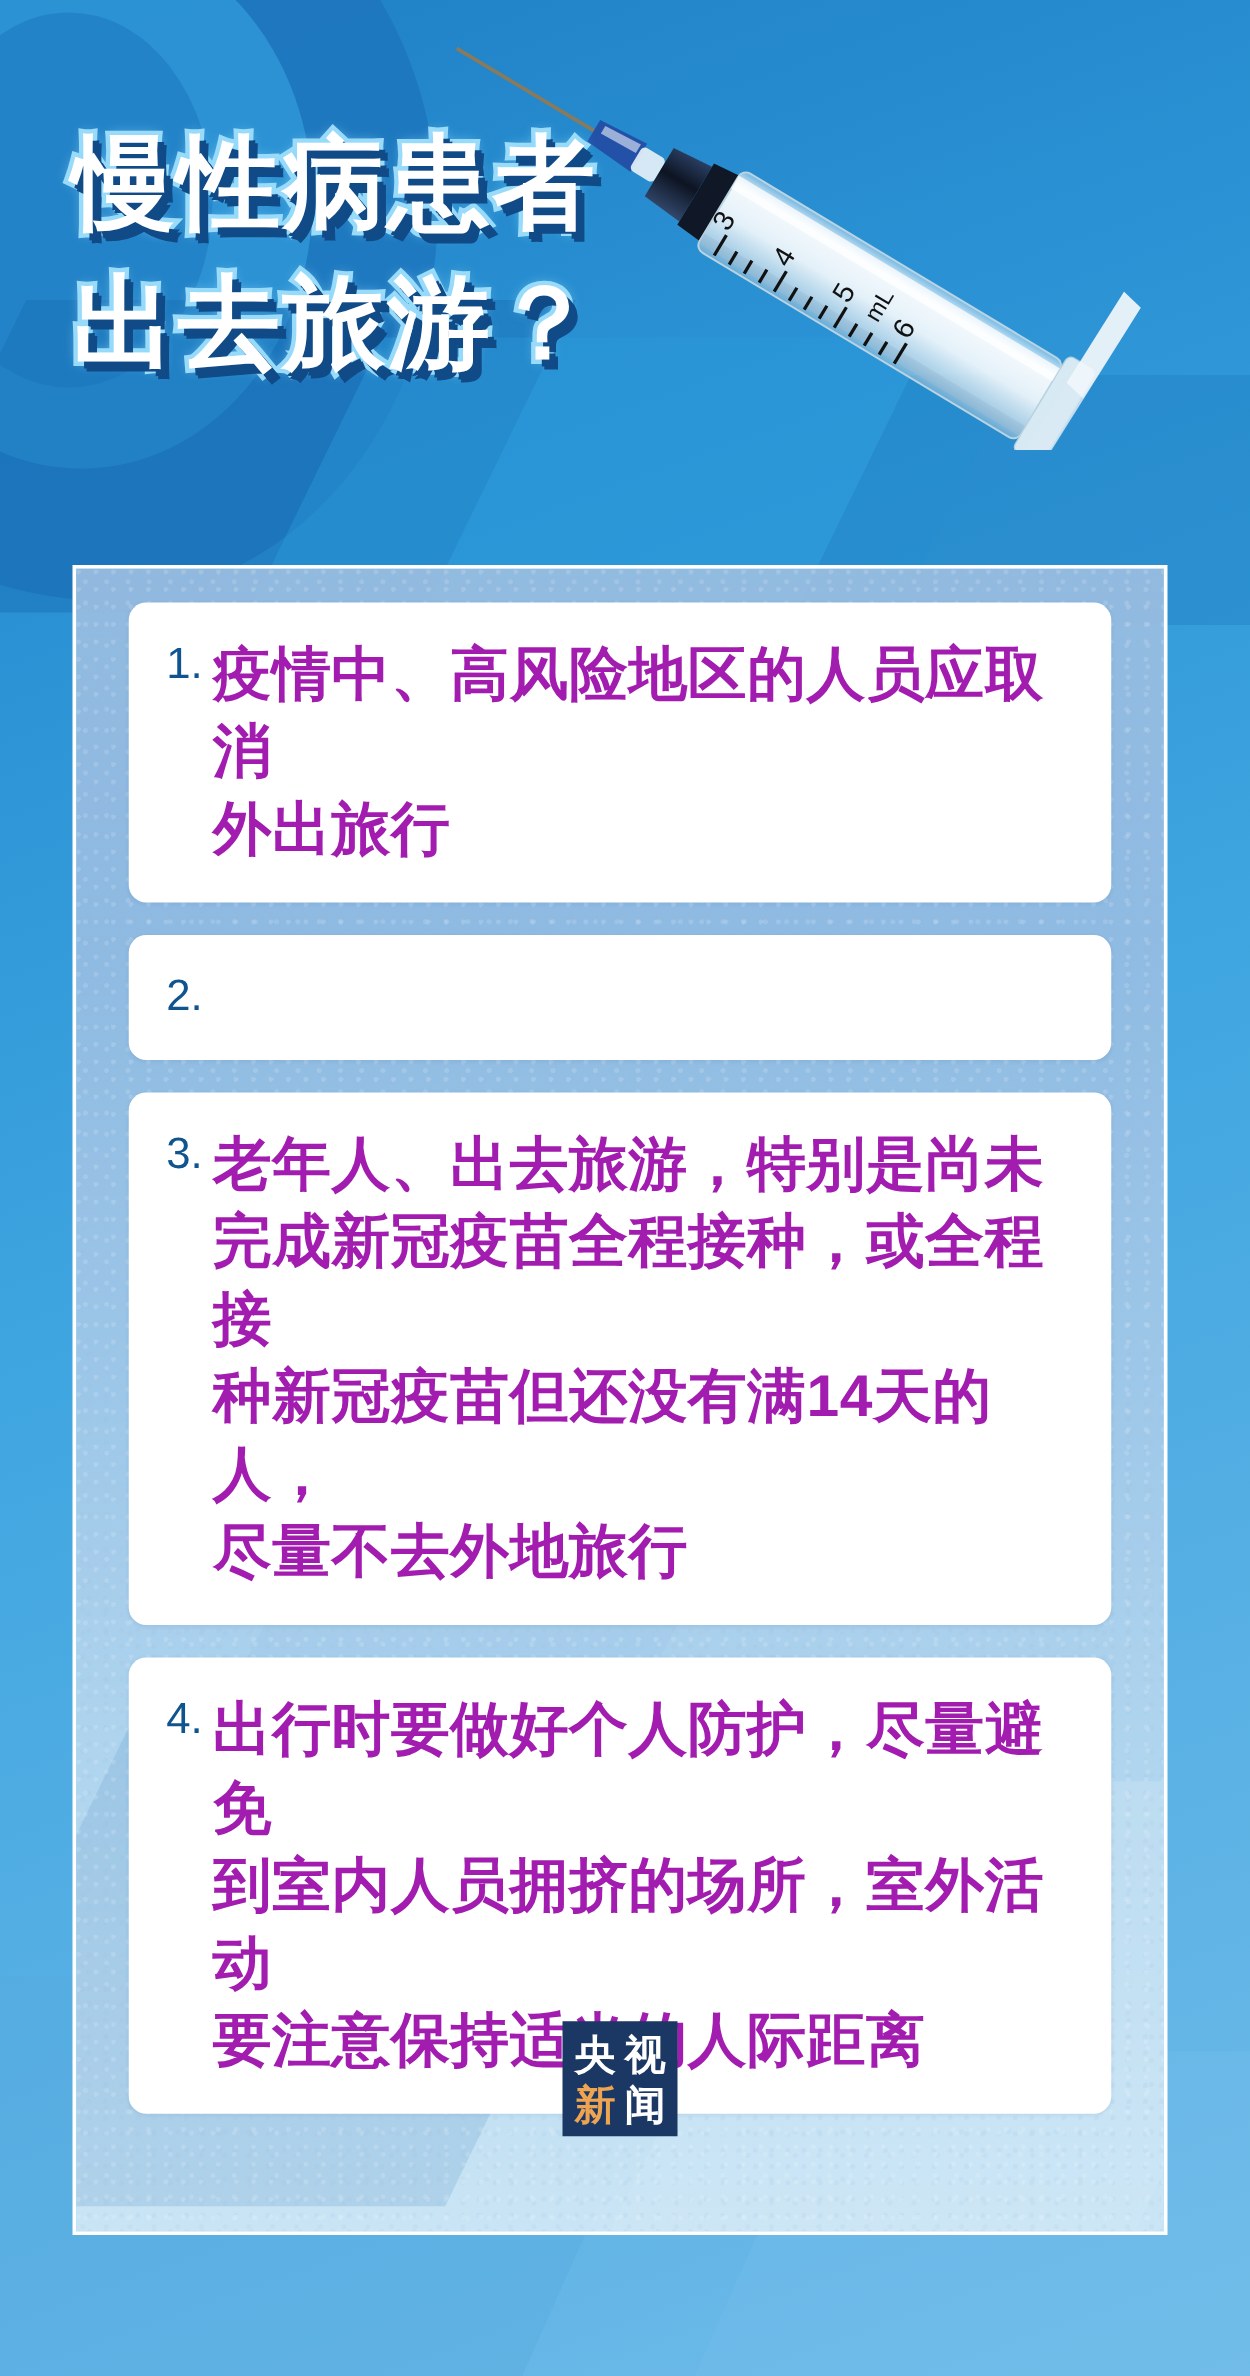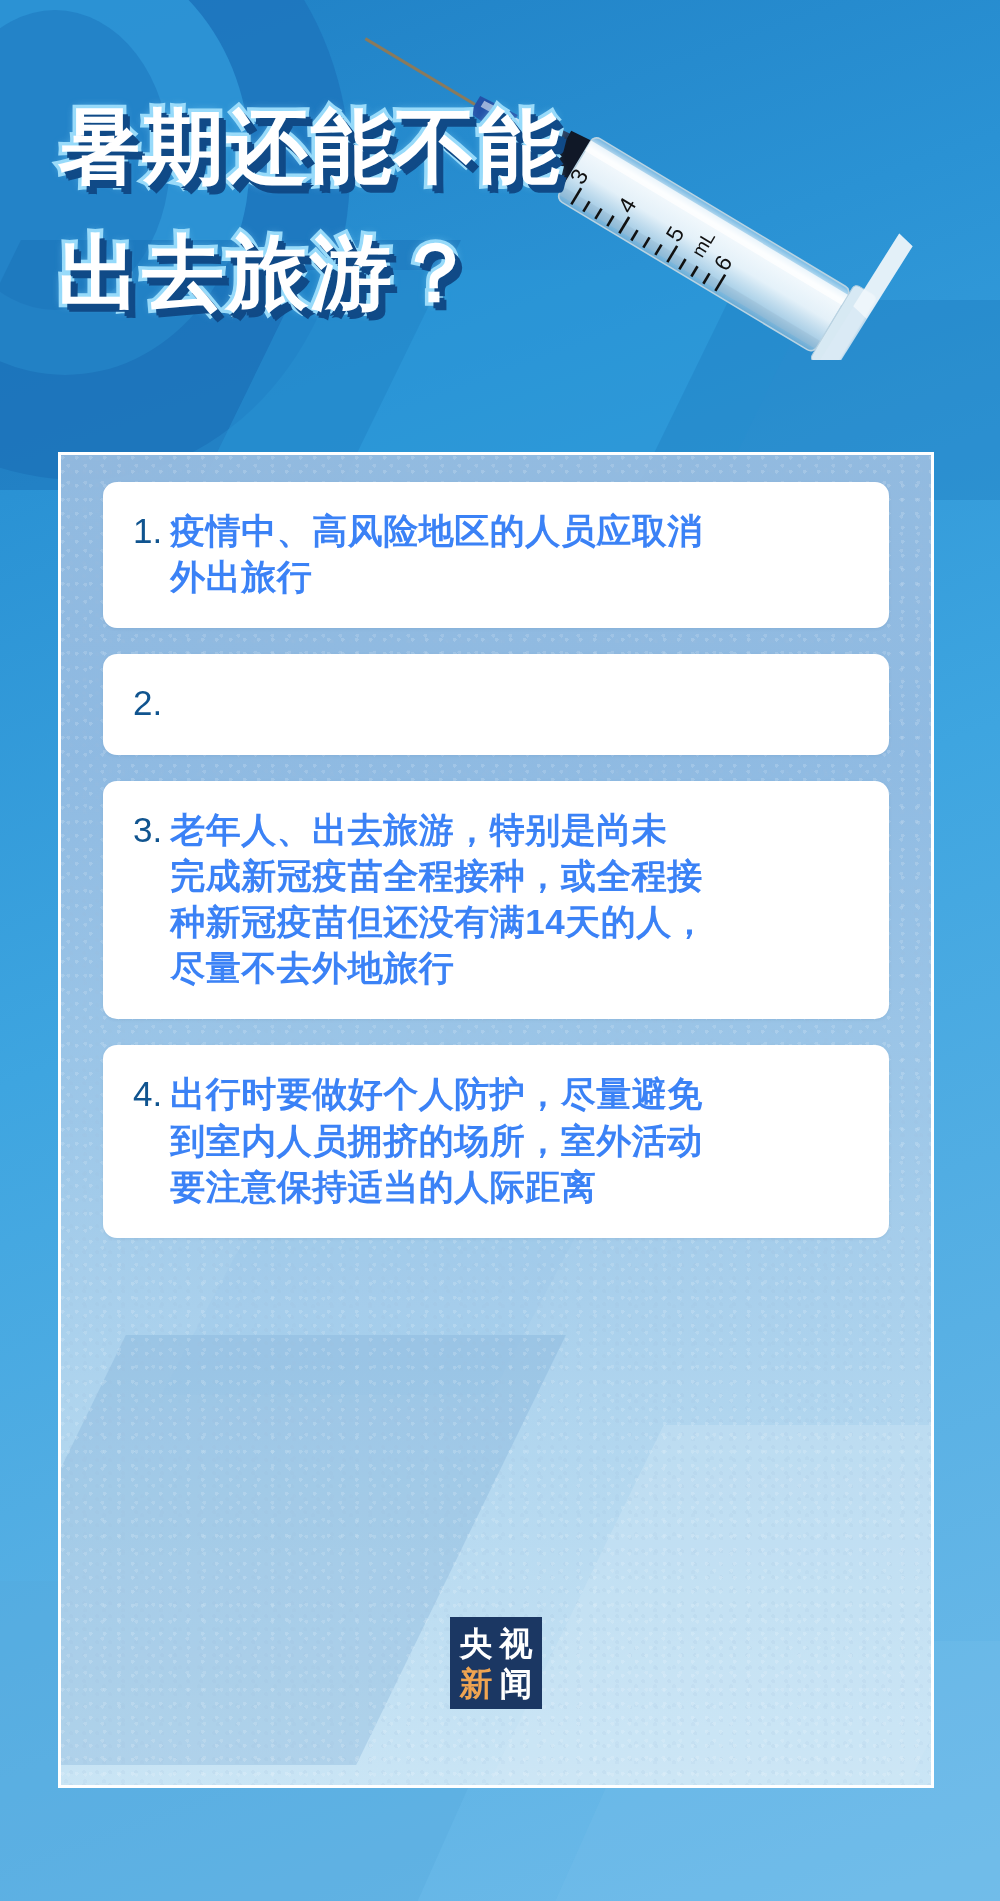--- a/index.html
+++ b/index.html
@@ -108,21 +108,21 @@
     letter-spacing: 2px;
     color: #ffffff;
     -webkit-text-stroke: 7px #9ddcfa;
     paint-order: stroke fill;
     text-shadow:
        5px 6px 0 #104a87,
        7px 8px 0 #104a87,
        0 0 10px rgba(140,215,250,.85);
     white-space: nowrap;
   }
-  .title-line.second { margin-top: 23px; }
+  .title-line.second { margin-top: 9px; }
 
   
   .syringe {
     position: absolute;
     left: 330px; top: 30px;
     width: 620px; height: 330px;
     z-index: 3;
   }
 
   
@@ -196,24 +196,24 @@
     font-size: 35px;
     line-height: 1.32;
     font-weight: normal;
     color: #10548f;
     margin-right: 8px;
     letter-spacing: 0px;
   }
 
   .card-text {
     flex: 1 1 auto;
-    font-size: 35px;
+    font-size: 47px;
     line-height: 1.32;
     font-weight: bold;
-    color: #3b82f6;
+    color: #a21caf;
     letter-spacing: .5px;
     white-space: pre-line;
   }
 
   
   .logo-wrap {
     position: absolute;
     left: 0; right: 0;
     bottom: 76px;
     display: flex;
@@ -313,21 +313,21 @@
           <text x="392" y="170" transform="rotate(-90 392 170)" text-anchor="middle" font-size="19">mL</text>
         </g>
 
         <rect x="536" y="126" width="26" height="88" rx="5" fill="#e6f1f7" opacity=".92" stroke="#b9d3e2"></rect>
         <path d="M548 60 L566 64 L562 280 L544 276 Z" fill="#dbeaf4" opacity=".85"></path>
         <path d="M548 60 L566 64 L564 150 L546 146 Z" fill="#ffffff" opacity=".55"></path>
       </g>
     </svg>
 
     <div class="title-block">
-      <span class="title-line">暑期还能不能</span>
+      <span class="title-line">慢性病患者</span>
       <span class="title-line second">出去旅游？</span>
     </div>
   </div>
 
   <div class="panel">
     <div class="panel-facet-a"></div>
     <div class="panel-facet-b"></div>
     <div class="panel-facet-c"></div>
     <div class="panel-noise"></div>
 

